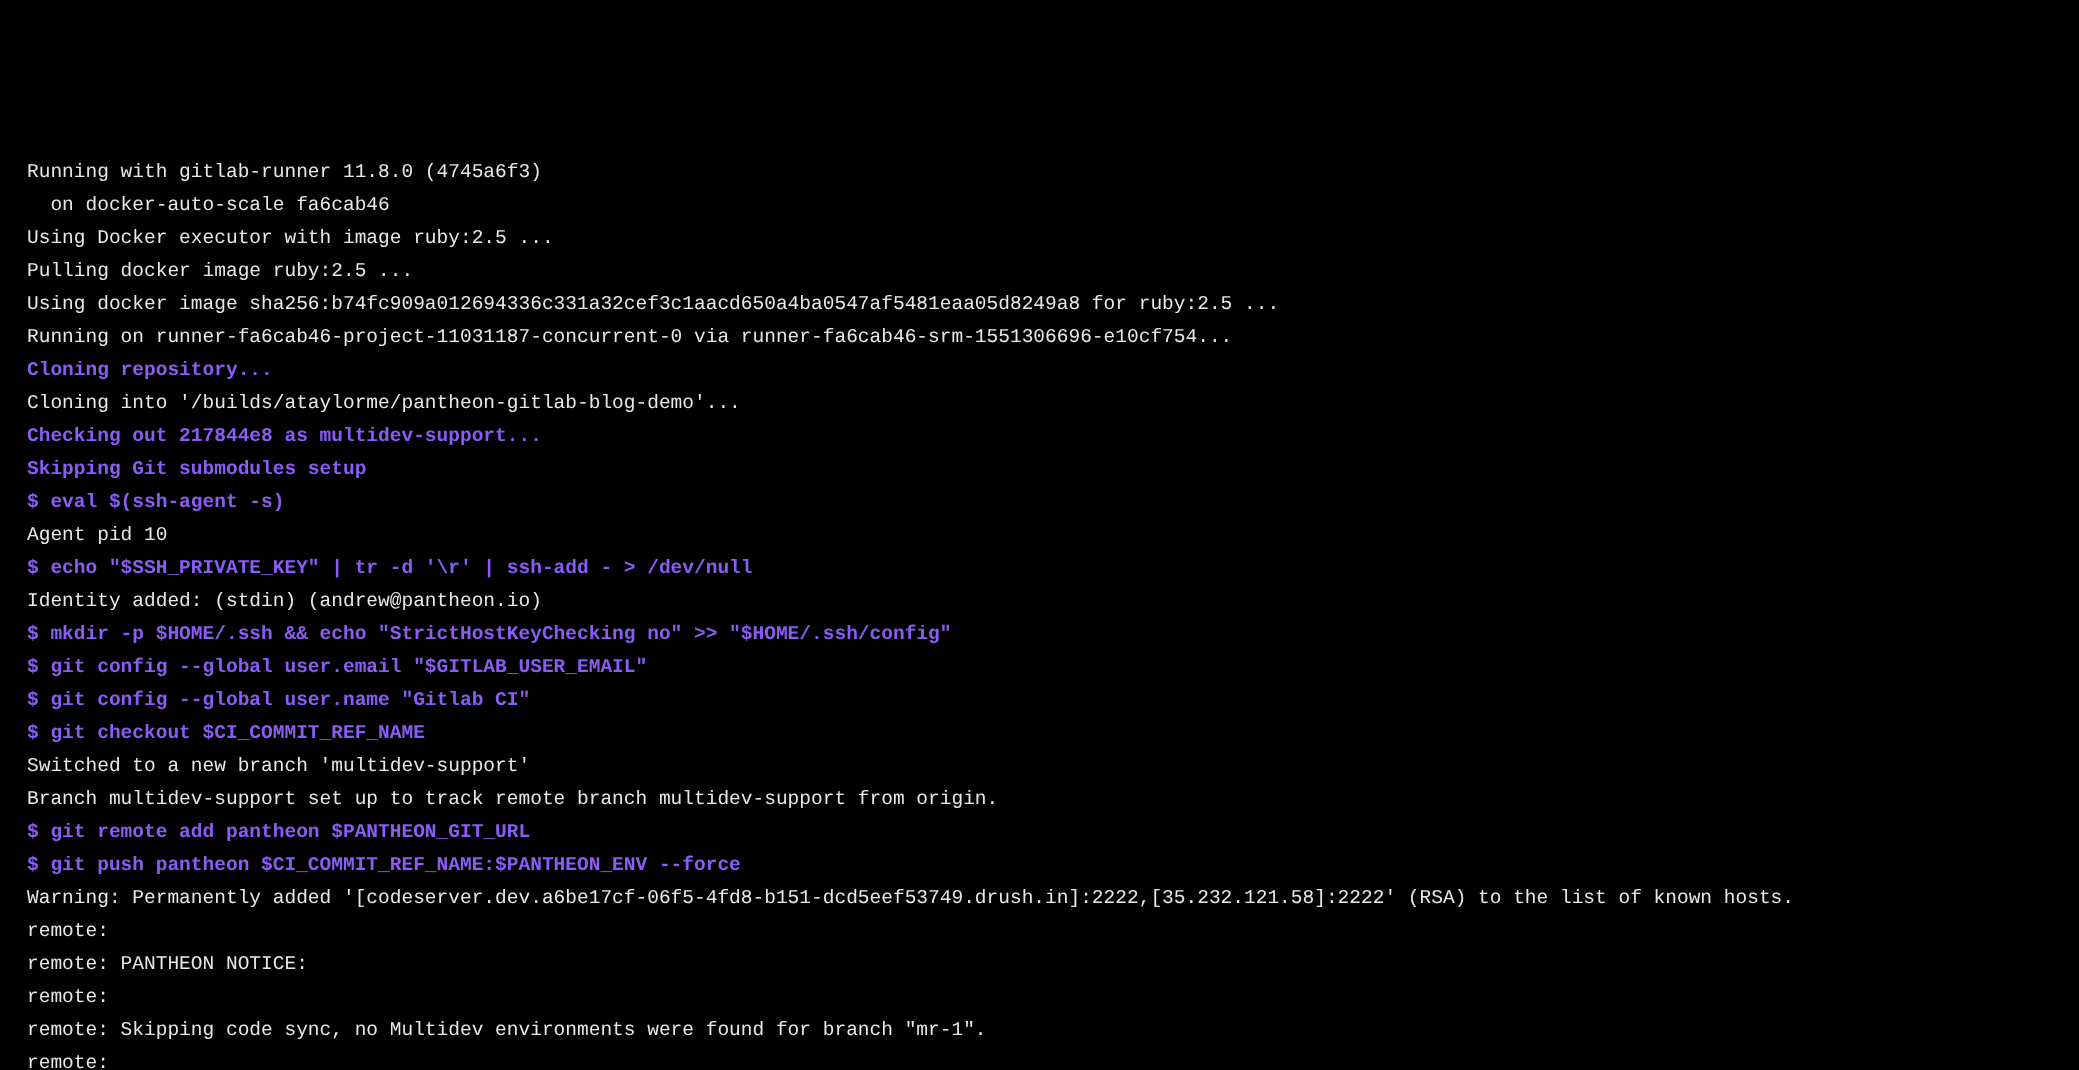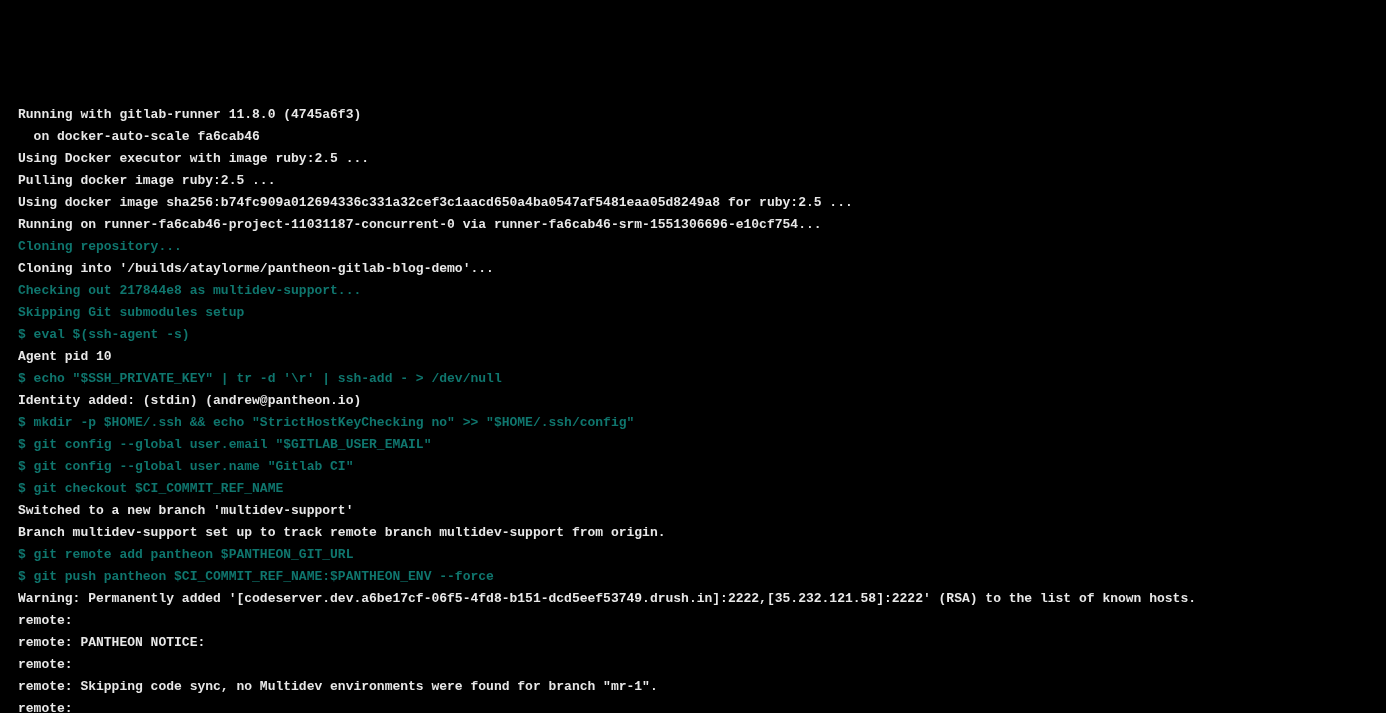--- a/index.html
+++ b/index.html
@@ -8,23 +8,23 @@
       color: #fff;
       font-family: Menlo, Monaco, "Courier New", monospace;
       font-size: 13px;
       line-height: 22px;
       padding: 16px 18px;
       width: 1386px;
       height: 713px;
       white-space: pre;
       overflow: hidden;
     }
-    .line { display: block; font-weight: bold; }
+    .line { display: block; }
     .white { color: #e8e8e8; }
-    .green { color: #0f766e; font-weight: bold; }
+    .green { color: #8b5cf6; font-weight: bold; }
   </style>
 </head>
 <body>
 
 
 
 <div id="terminal-output"><span class="line white">Running with gitlab-runner 11.8.0 (4745a6f3)</span><span class="line white">  on docker-auto-scale fa6cab46</span><span class="line white">Using Docker executor with image ruby:2.5 ...</span><span class="line white">Pulling docker image ruby:2.5 ...</span><span class="line white">Using docker image sha256:b74fc909a012694336c331a32cef3c1aacd650a4ba0547af5481eaa05d8249a8 for ruby:2.5 ...</span><span class="line white">Running on runner-fa6cab46-project-11031187-concurrent-0 via runner-fa6cab46-srm-1551306696-e10cf754...</span><span class="line green">Cloning repository...</span><span class="line white">Cloning into '/builds/ataylorme/pantheon-gitlab-blog-demo'...</span><span class="line green">Checking out 217844e8 as multidev-support...</span><span class="line green">Skipping Git submodules setup</span><span class="line green">$ eval $(ssh-agent -s)</span><span class="line white">Agent pid 10</span><span class="line green">$ echo "$SSH_PRIVATE_KEY" | tr -d '\r' | ssh-add - &gt; /dev/null</span><span class="line white">Identity added: (stdin) (andrew@pantheon.io)</span><span class="line green">$ mkdir -p $HOME/.ssh &amp;&amp; echo "StrictHostKeyChecking no" &gt;&gt; "$HOME/.ssh/config"</span><span class="line green">$ git config --global user.email "$GITLAB_USER_EMAIL"</span><span class="line green">$ git config --global user.name "Gitlab CI"</span><span class="line green">$ git checkout $CI_COMMIT_REF_NAME</span><span class="line white">Switched to a new branch 'multidev-support'</span><span class="line white">Branch multidev-support set up to track remote branch multidev-support from origin.</span><span class="line green">$ git remote add pantheon $PANTHEON_GIT_URL</span><span class="line green">$ git push pantheon $CI_COMMIT_REF_NAME:$PANTHEON_ENV --force</span><span class="line white">Warning: Permanently added '[codeserver.dev.a6be17cf-06f5-4fd8-b151-dcd5eef53749.drush.in]:2222,[35.232.121.58]:2222' (RSA) to the list of known hosts.</span><span class="line white">remote: </span><span class="line white">remote: PANTHEON NOTICE:</span><span class="line white">remote: </span><span class="line white">remote: Skipping code sync, no Multidev environments were found for branch "mr-1".</span><span class="line white">remote: </span></div>
 
 
 

